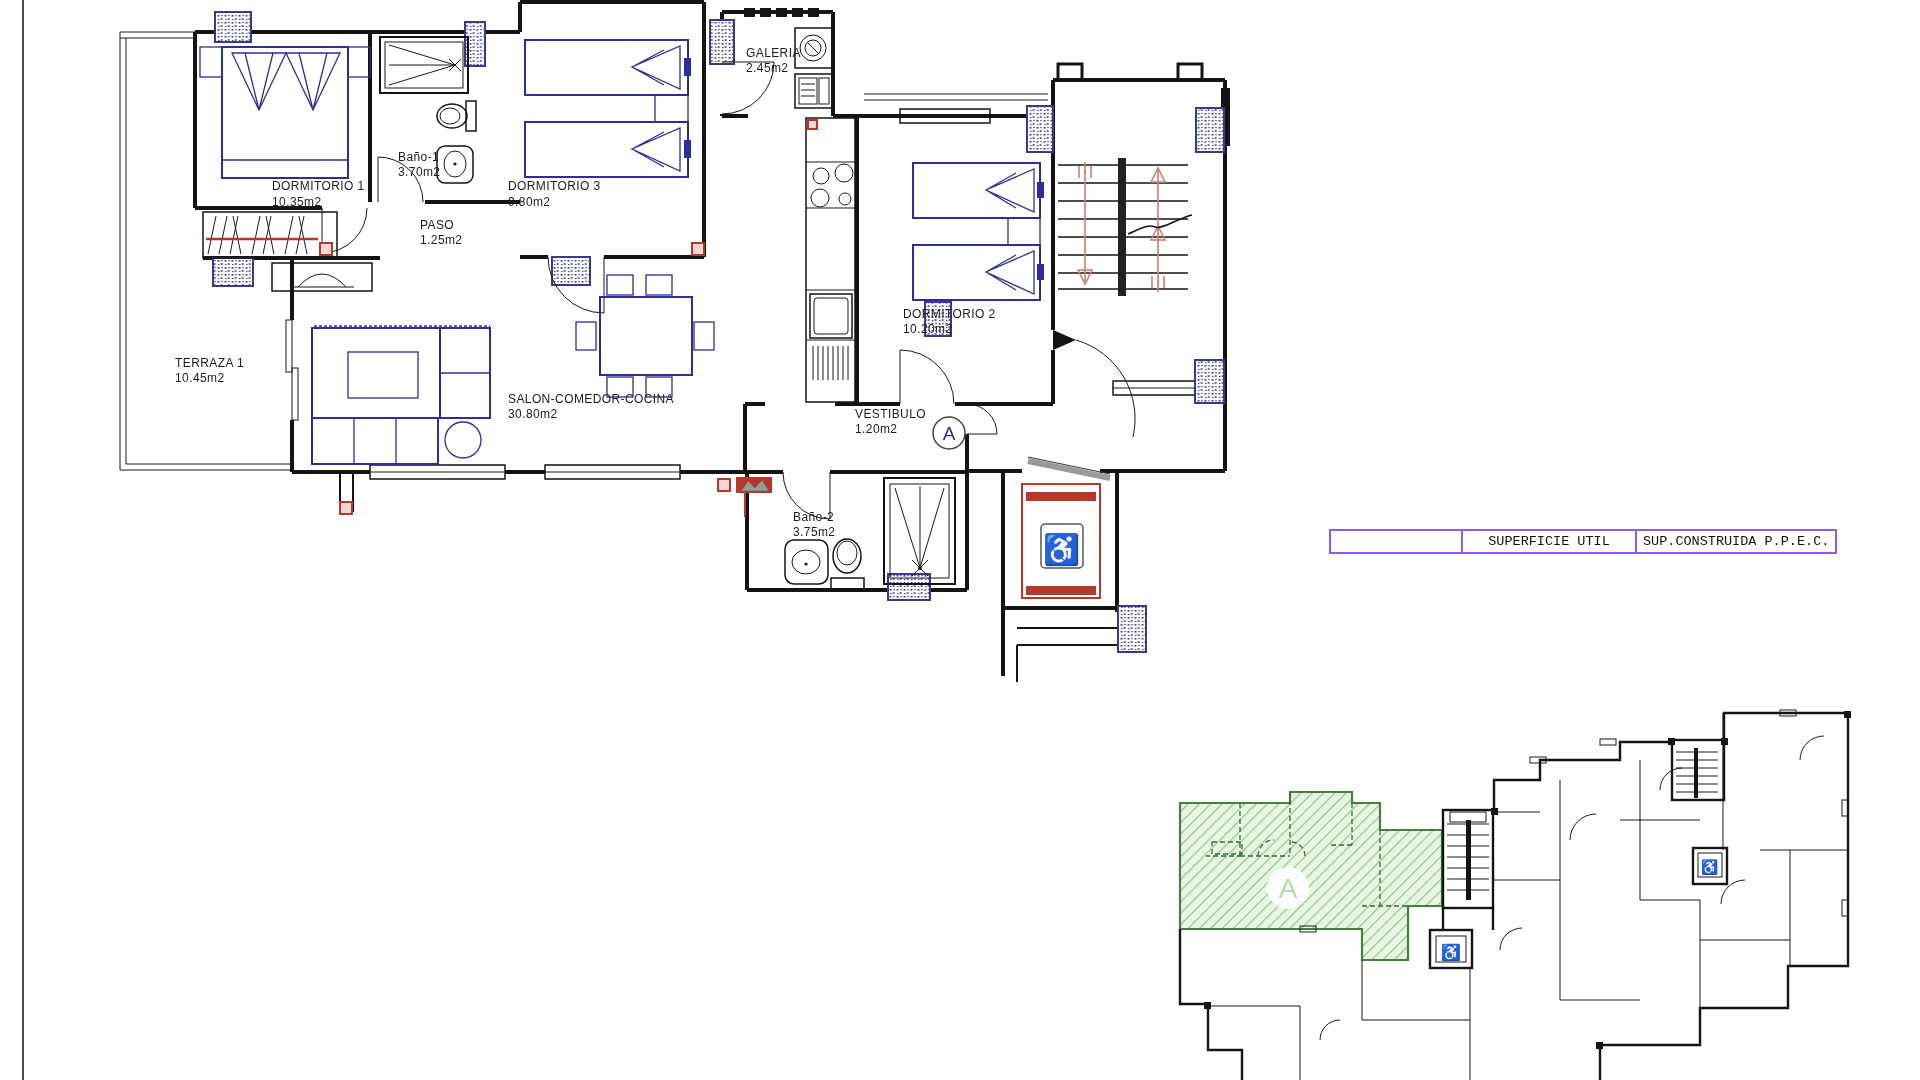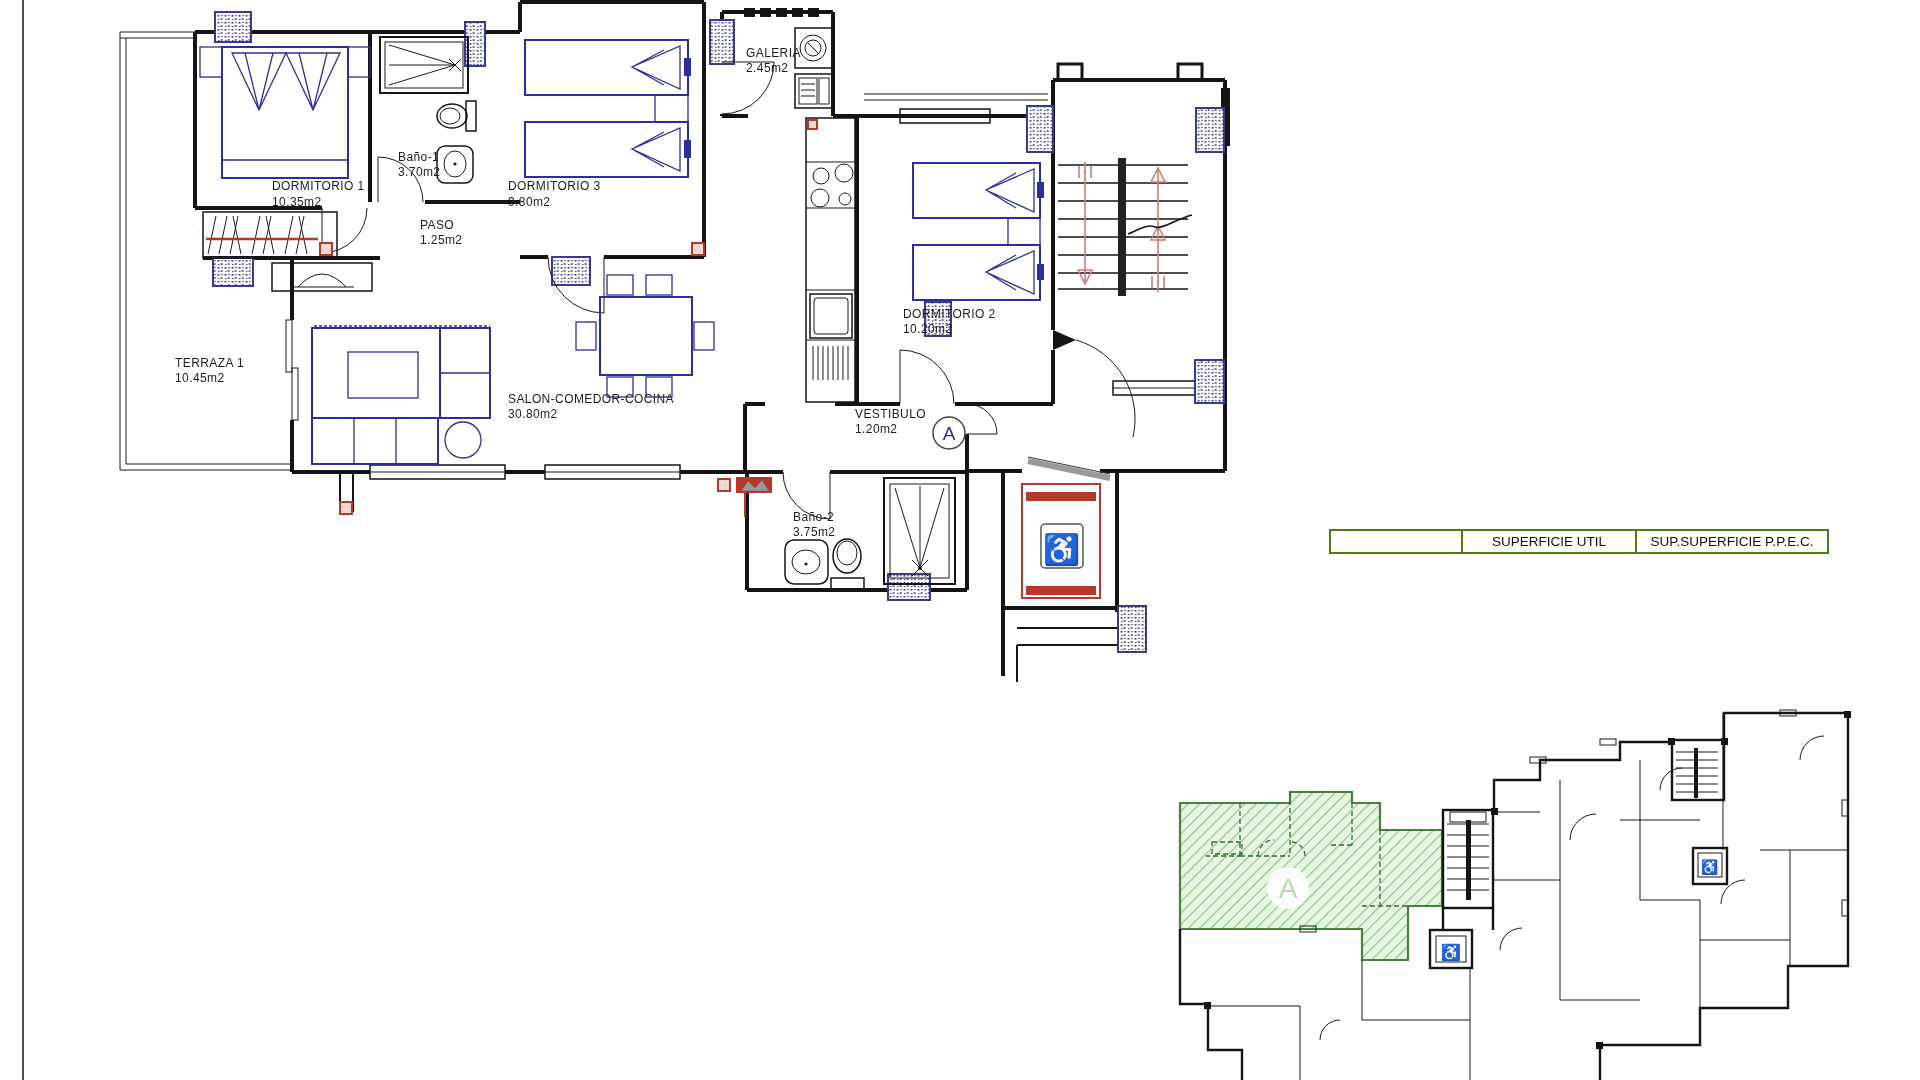--- a/index.html
+++ b/index.html
@@ -19,22 +19,22 @@
   .hblk{fill:url(#speck);stroke:#39398f;stroke-width:2;}
   .redsq{fill:#f2d8d2;stroke:#b8372b;stroke-width:2;}
   .lbl{font-family:"Liberation Sans",sans-serif;font-size:12px;fill:#1c1c1c;letter-spacing:.4px;}
   .sw{stroke:#141414;stroke-width:2.4;fill:none;}
   .st{stroke:#1a1a1a;stroke-width:1;fill:none;}
   .gp{stroke:#2f6e2f;stroke-width:1.3;fill:none;stroke-dasharray:5,3;}
   
   .area-table{position:absolute;left:1329px;top:529px;}
   .area-table table{border-collapse:collapse;font-family:"Liberation Sans",sans-serif;
                     font-size:13.5px;color:#111;}
-  .area-table td{border:2px solid #4d7c0f;text-align:center;padding:1px 6px;height:19px;
-                 background:#fff;white-space:nowrap;}
+  .area-table td{border:2px solid #8b5cf6;text-align:center;padding:1px 6px;height:19px;
+                 background:#fff;white-space:nowrap;font-family:Liberation Mono, monospace;}
   .area-table .c1{width:118px;} .area-table .c2{width:160px;} .area-table .c3{width:178px;}
 </style>
 </head>
 <body>
 
 <div id="stage">
 
 <svg width="1920" height="1080" viewBox="0 0 1920 1080">
   <defs>
     <pattern id="speck" width="7" height="7" patternUnits="userSpaceOnUse">
@@ -367,19 +367,19 @@
     </g>
   </g>
 </svg>
 
 <div class="area-table">
   <table>
     <tbody>
           <tr>
       <td class="c1"></td>
       <td class="c2">SUPERFICIE UTIL</td>
-      <td class="c3">SUP.SUPERFICIE  P.P.E.C.</td>
+      <td class="c3">SUP.CONSTRUIDA  P.P.E.C.</td>
     </tr>
   </tbody>
       </table>
 </div>
 
 </div>
 
 </body></html>

